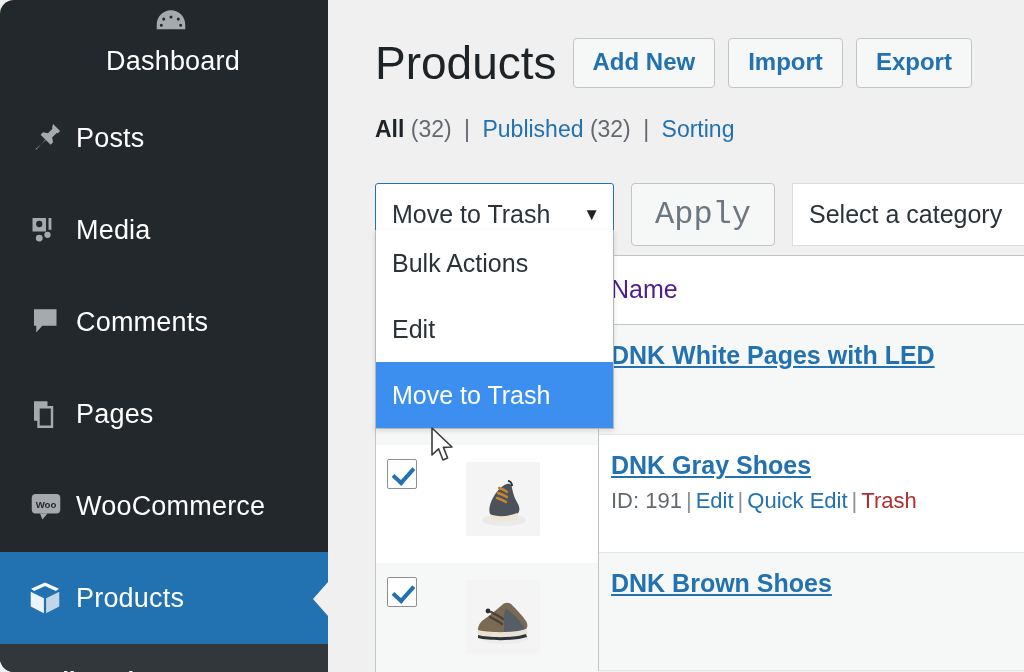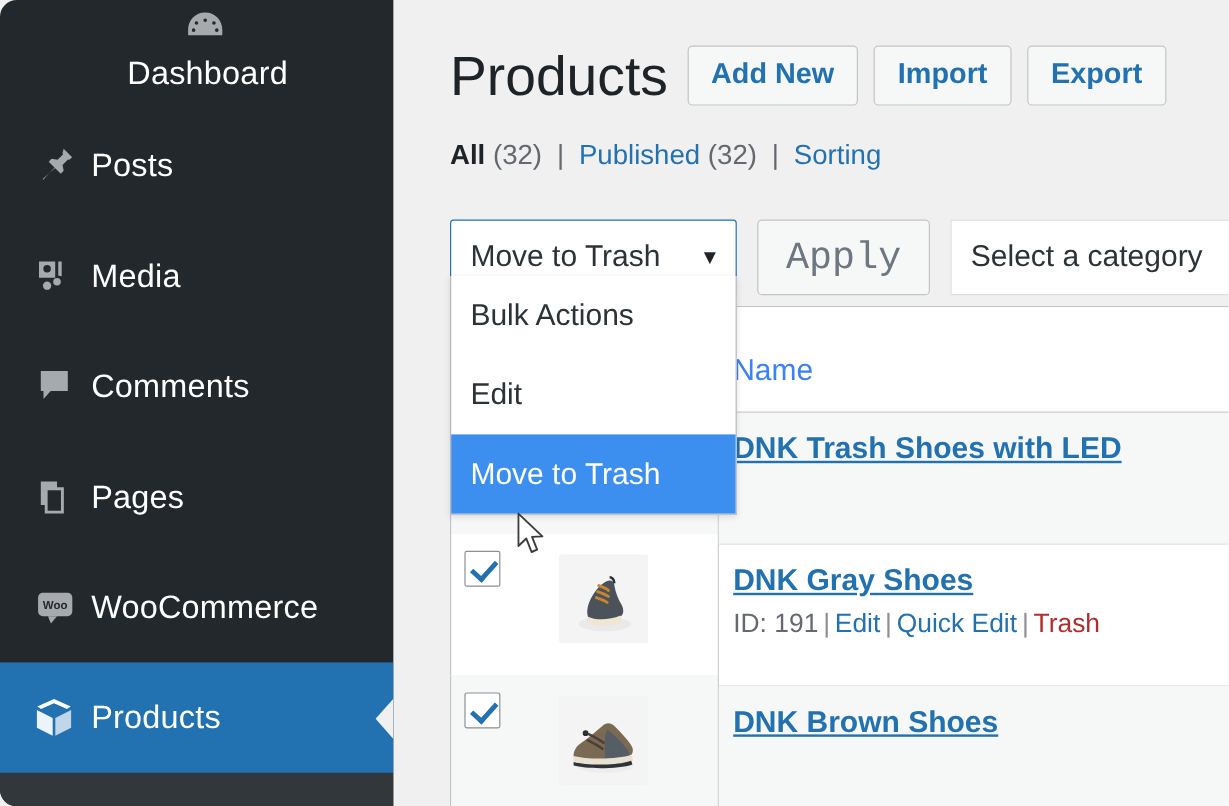--- a/index.html
+++ b/index.html
@@ -174,23 +174,22 @@
   .tr {
     display: flex;
     align-items: flex-start;
     border-bottom: 1px solid #e2e4e7;
     min-height: 69px;
   }
   .tr.head { background: #fff; border-bottom: 1px solid #c3c4c7; }
   .tr.alt { background: #f6f7f7; }
   .th-name {
     font-size: 25px;
-    color: #3b82f6;
+    color: #4c1d95;
     padding: 19px 0 19px 12px;
-    margin-top: 20px;
   }
   .cell-name {
     padding: 16px 0 14px 12px;
     flex: 1;
   }
   .prod-title {
     font-size: 25px;
     color: #2271b1;
     font-weight: 700;
     white-space: nowrap;
@@ -349,21 +348,21 @@
       <a href="#">Sorting</a>
     </div>
 
     <div class="wp-table">
       <div class="tr head">
         <div class="th-name">Name</div>
       </div>
 
       <div class="tr alt" style="min-height:110px;">
         <div class="cell-name">
-          <a class="prod-title" href="#">DNK Trash Shoes with LED</a>
+          <a class="prod-title" href="#">DNK White Pages with LED</a>
         </div>
       </div>
 
       <div class="tr" style="min-height:118px;">
         <div class="cell-name">
           <a class="prod-title" href="#">DNK Gray Shoes</a>
           <div class="row-actions">
             <span>ID: 191</span><span class="bar">|</span><a href="#">Edit</a><span class="bar">|</span><a href="#">Quick Edit</a><span class="bar">|</span><a class="trash" href="#">Trash</a>
           </div>
         </div>

